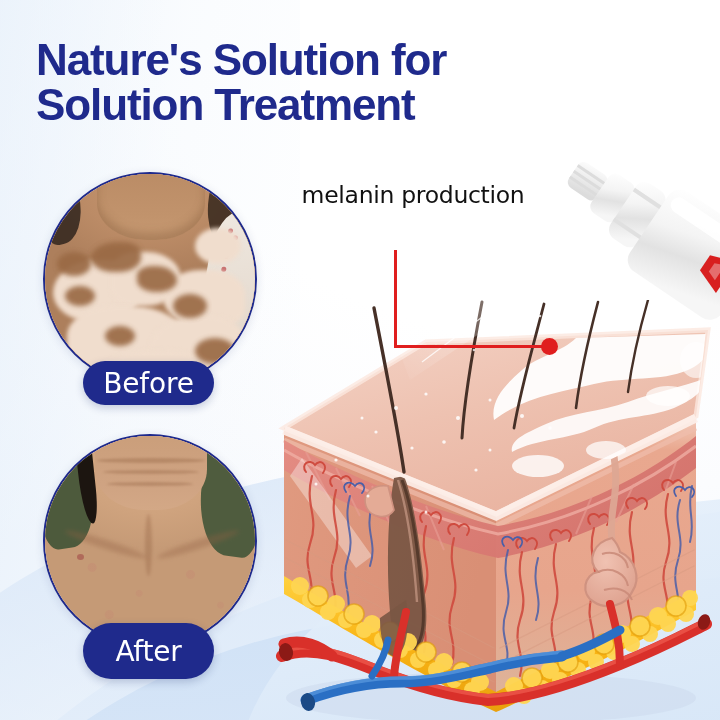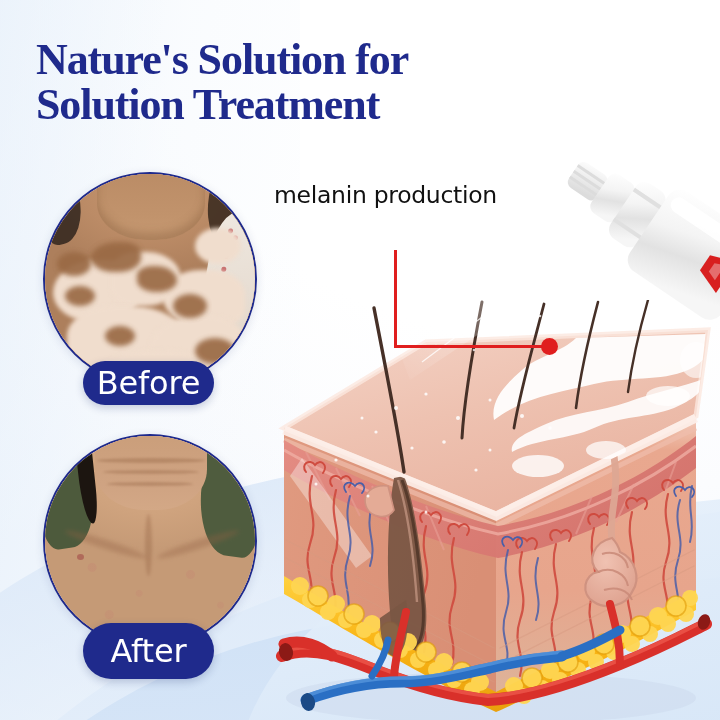--- a/index.html
+++ b/index.html
@@ -59,34 +59,34 @@
     transform:rotate(-6deg);
     border-top-left-radius:60% 100%;
   }
 
   
   .headline{
     position:absolute; left:36px; top:38px; width:520px;
     font-size:44px; line-height:1.02;
     font-weight:bold; letter-spacing:-1.1px;
     color:#1f2a8c;
-    font-family:Liberation Serif, serif;
+    font-family:Liberation Sans, sans-serif;
   }
   .headline .l2{ display:block; }
 
   
   .annot{
     position:absolute; left:272px; top:182px; width:266px;
     font-size:23.5px; line-height:1.18;
     color:#111111; letter-spacing:-.3px;
     font-family:"DejaVu Sans", sans-serif;
     font-weight:400;
   }
   .annot span{ display:block; }
-  .annot .a2{ margin-left:2px; }
+  .annot .a2{ margin-left:16px;text-align:center; }
   .leader{ position:absolute; background:#e01e1e; }
   .leader-v{ left:394px; top:250px; width:3px; height:98px; }
   .leader-h{ left:394px; top:345px; width:156px; height:3px; }
   .leader-dot{
     position:absolute; left:541px; top:338px;
     width:17px; height:17px; border-radius:50%;
     background:#e01e1e;
   }
 
   
@@ -216,21 +216,21 @@
     border-radius:50%; background:#b06a5a; filter:blur(.5px);
   }
 
   
   .pill{
     position:absolute;
     background:#1f2a8c;
     border-radius:999px;
     color:#ffffff;
     display:flex; align-items:center; justify-content:center;
-    font-size:32px; letter-spacing:-.2px;
+    font-size:28px; letter-spacing:-.2px;
     font-family:"DejaVu Sans", sans-serif;
     box-shadow:0 3px 8px rgba(20,35,100,.22);
   }
   .pill-before{ left:83px; top:361px; width:131px; height:44px; }
   .pill-after { left:83px; top:623px; width:131px; height:56px; }
 
   
   .skin-illo{
     position:absolute; left:276px; top:300px; width:444px; height:420px;
   }

